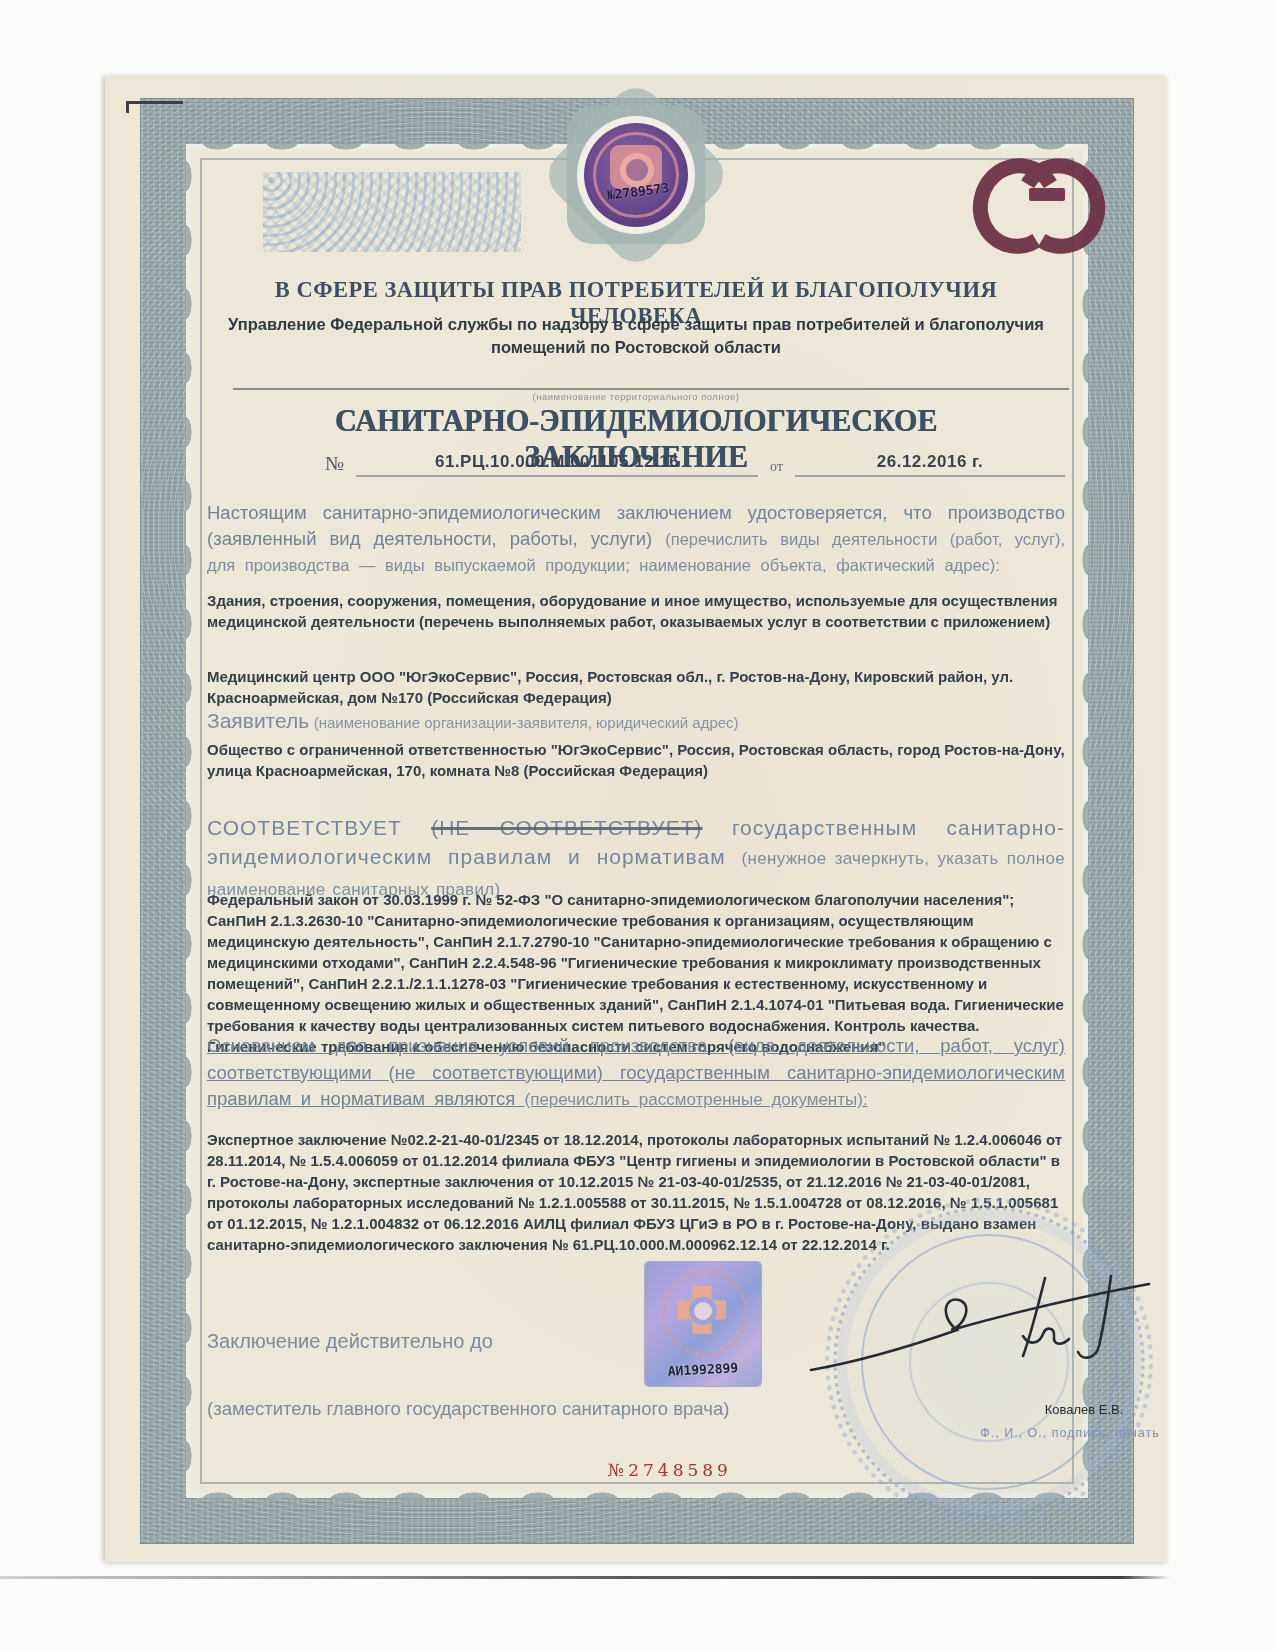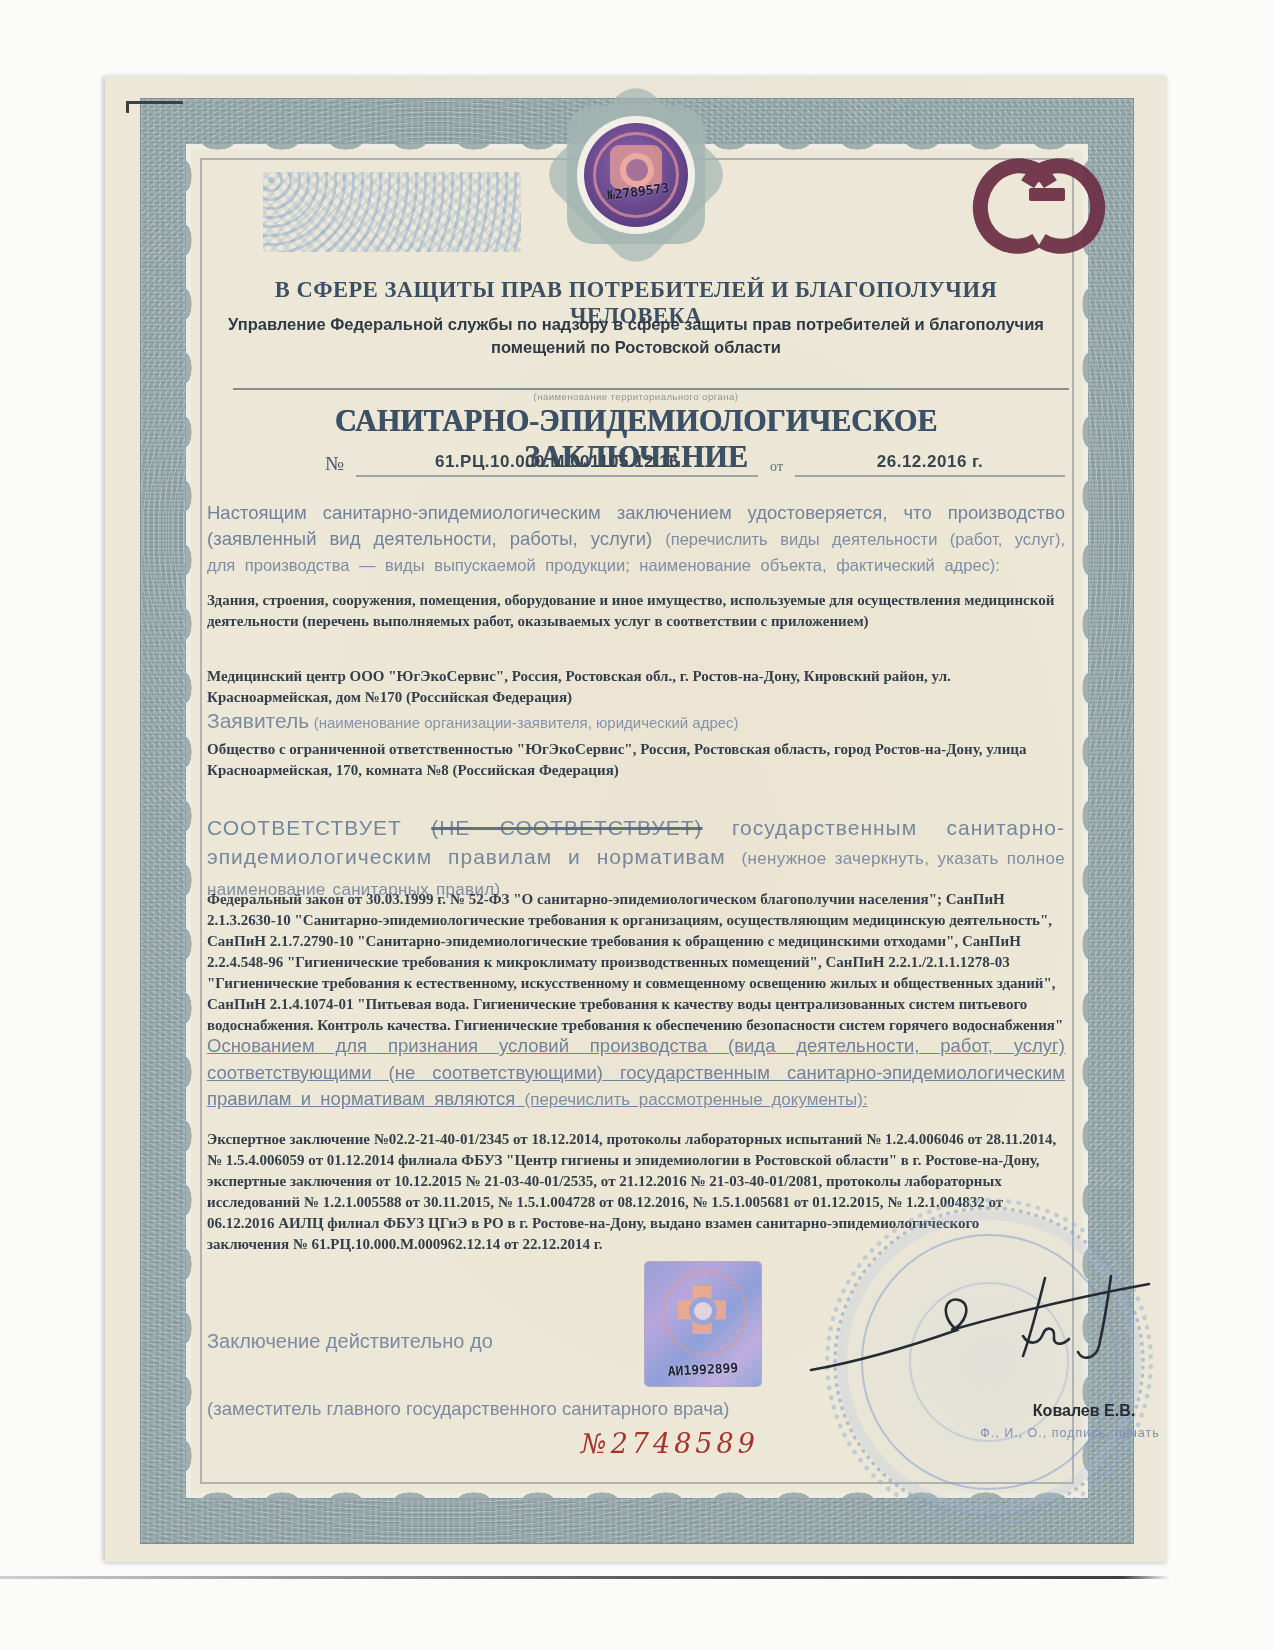--- a/index.html
+++ b/index.html
@@ -38,21 +38,21 @@
   .sc.t{top:-1px;left:0;right:0;height:11px;background:radial-gradient(ellipse 26px 11px at 50% 0, #93a5a6 58%, transparent 61%) 0 0/64px 11px repeat-x;}
   .sc.b{bottom:-1px;left:0;right:0;height:11px;background:radial-gradient(ellipse 26px 11px at 50% 100%, #93a5a6 58%, transparent 61%) 0 100%/64px 11px repeat-x;}
   .sc.l{left:-1px;top:0;bottom:0;width:11px;background:radial-gradient(ellipse 11px 26px at 0 50%, #93a5a6 58%, transparent 61%) 0 0/11px 64px repeat-y;}
   .sc.r{right:-1px;top:0;bottom:0;width:11px;background:radial-gradient(ellipse 11px 26px at 100% 50%, #93a5a6 58%, transparent 61%) 100% 0/11px 64px repeat-y;}
   .thinframe{position:absolute;inset:14px;border:2px solid rgba(110,130,138,.5);}
 
   
   .blk{position:absolute;left:102px;width:858px;}
   .center{text-align:center;}
   .preprint{color:#71839b;}
-  .filled{font-weight:bold;font-size:15px;line-height:21px;color:#333f4b;text-align:left;font-family:Liberation Serif, serif;}
+  .filled{font-weight:bold;font-size:15px;line-height:21px;color:#333f4b;text-align:left;}
   .serifhead{font-family:"Liberation Serif",serif;font-weight:bold;color:#3c4f63;}
 
   .h1{top:170px;font-size:22.5px;letter-spacing:1px;}
   .h2{top:201px;font-size:22.5px;letter-spacing:.5px;}
   .dept{top:237px;left:112px;width:838px;font-size:16.5px;font-weight:bold;color:#2f3a45;line-height:23px;}
   .hrline{top:312px;left:128px;width:836px;border-top:2px solid rgba(80,95,105,.65);height:0;}
   .hrcap{top:315px;font-size:9.5px;color:#8f949a;letter-spacing:.5px;}
   .doctitle{top:327px;font-size:31px;color:#3d5166;transform:scaleX(.97);text-shadow:.6px 0 0 currentColor;}
 
   .numrow{top:376px;display:flex;align-items:flex-end;gap:12px;padding-left:118px;box-sizing:border-box;}
@@ -128,25 +128,25 @@
 
   
   .stamp{position:absolute;left:728px;top:1130px;width:304px;height:304px;border-radius:50%;
     border:4px dotted rgba(125,155,205,.55);outline:5px dotted rgba(140,170,215,.45);outline-offset:3px;
     background:radial-gradient(circle, rgba(175,195,230,.16), rgba(175,195,230,.04) 72%);
     box-shadow:inset 0 0 0 10px rgba(160,185,225,.18);}
   .stamp::before{content:"";position:absolute;inset:24px;border-radius:50%;border:2px solid rgba(125,155,205,.5);}
   .stamp::after{content:"";position:absolute;inset:72px;border-radius:50%;border:2px solid rgba(125,155,205,.3);}
   .sig{position:absolute;left:700px;top:1192px;width:350px;height:120px;}
   .signername{position:absolute;left:899px;top:1326px;width:160px;text-align:center;
-    font-size:16px;font-weight:bold;color:#262c33;}
+    font-size:13px;font-weight:normal;color:#262c33;}
   .signercap{position:absolute;left:835px;top:1350px;width:260px;text-align:center;
     font-size:12.5px;color:#7e90b8;letter-spacing:1px;}
-  .redserial{position:absolute;left:400px;top:1352px;width:330px;text-align:center;
-    font-family:"DejaVu Serif",serif;font-size:27px;color:#a5342d;letter-spacing:4px;font-style:italic;}
+  .redserial{position:absolute;left:400px;top:1384px;width:330px;text-align:center;
+    font-family:"DejaVu Serif",serif;font-size:17px;color:#a5342d;letter-spacing:4px;}
 
   
   .staple{position:absolute;left:126px;top:101px;width:54px;height:9px;
     border-top:3px solid #3a3f45;border-left:3px solid #3a3f45;border-radius:1px;}
   .scanline{position:absolute;left:0;top:1576px;width:1170px;height:3px;
     background:linear-gradient(90deg, rgba(70,75,80,.25), rgba(45,50,58,.8) 55%, rgba(40,45,52,.9) 96%, transparent);}
 </style>
 </head>
 <body>
 
@@ -178,21 +178,21 @@
 
   <div class="selogo">
     <div class="c1"></div>
     <div class="c2"></div>
     <div class="bar"></div>
   </div>
 
   <div class="blk center serifhead h2">В СФЕРЕ ЗАЩИТЫ ПРАВ ПОТРЕБИТЕЛЕЙ И БЛАГОПОЛУЧИЯ  ЧЕЛОВЕКА</div>
   <div class="blk center dept">Управление Федеральной службы по надзору в сфере защиты прав потребителей и благополучия помещений по Ростовской области</div>
   <div class="blk hrline"></div>
-  <div class="blk center hrcap">(наименование территориального органа)</div>
+  <div class="blk center hrcap">(наименование территориального полное)</div>
   <div class="blk center serifhead doctitle">САНИТАРНО-ЭПИДЕМИОЛОГИЧЕСКОЕ ЗАКЛЮЧЕНИЕ</div>
 
   <div class="blk numrow">
     <span class="nosign">№</span>
     <span class="uline num"><span class="numtxt">61.РЦ.10.000.М.001105.12.16</span></span>
     <span class="otlbl">от</span>
     <span class="uline date"><span class="numtxt">26.12.2016 г.</span></span>
   </div>
 
   <div class="blk intro preprint">

